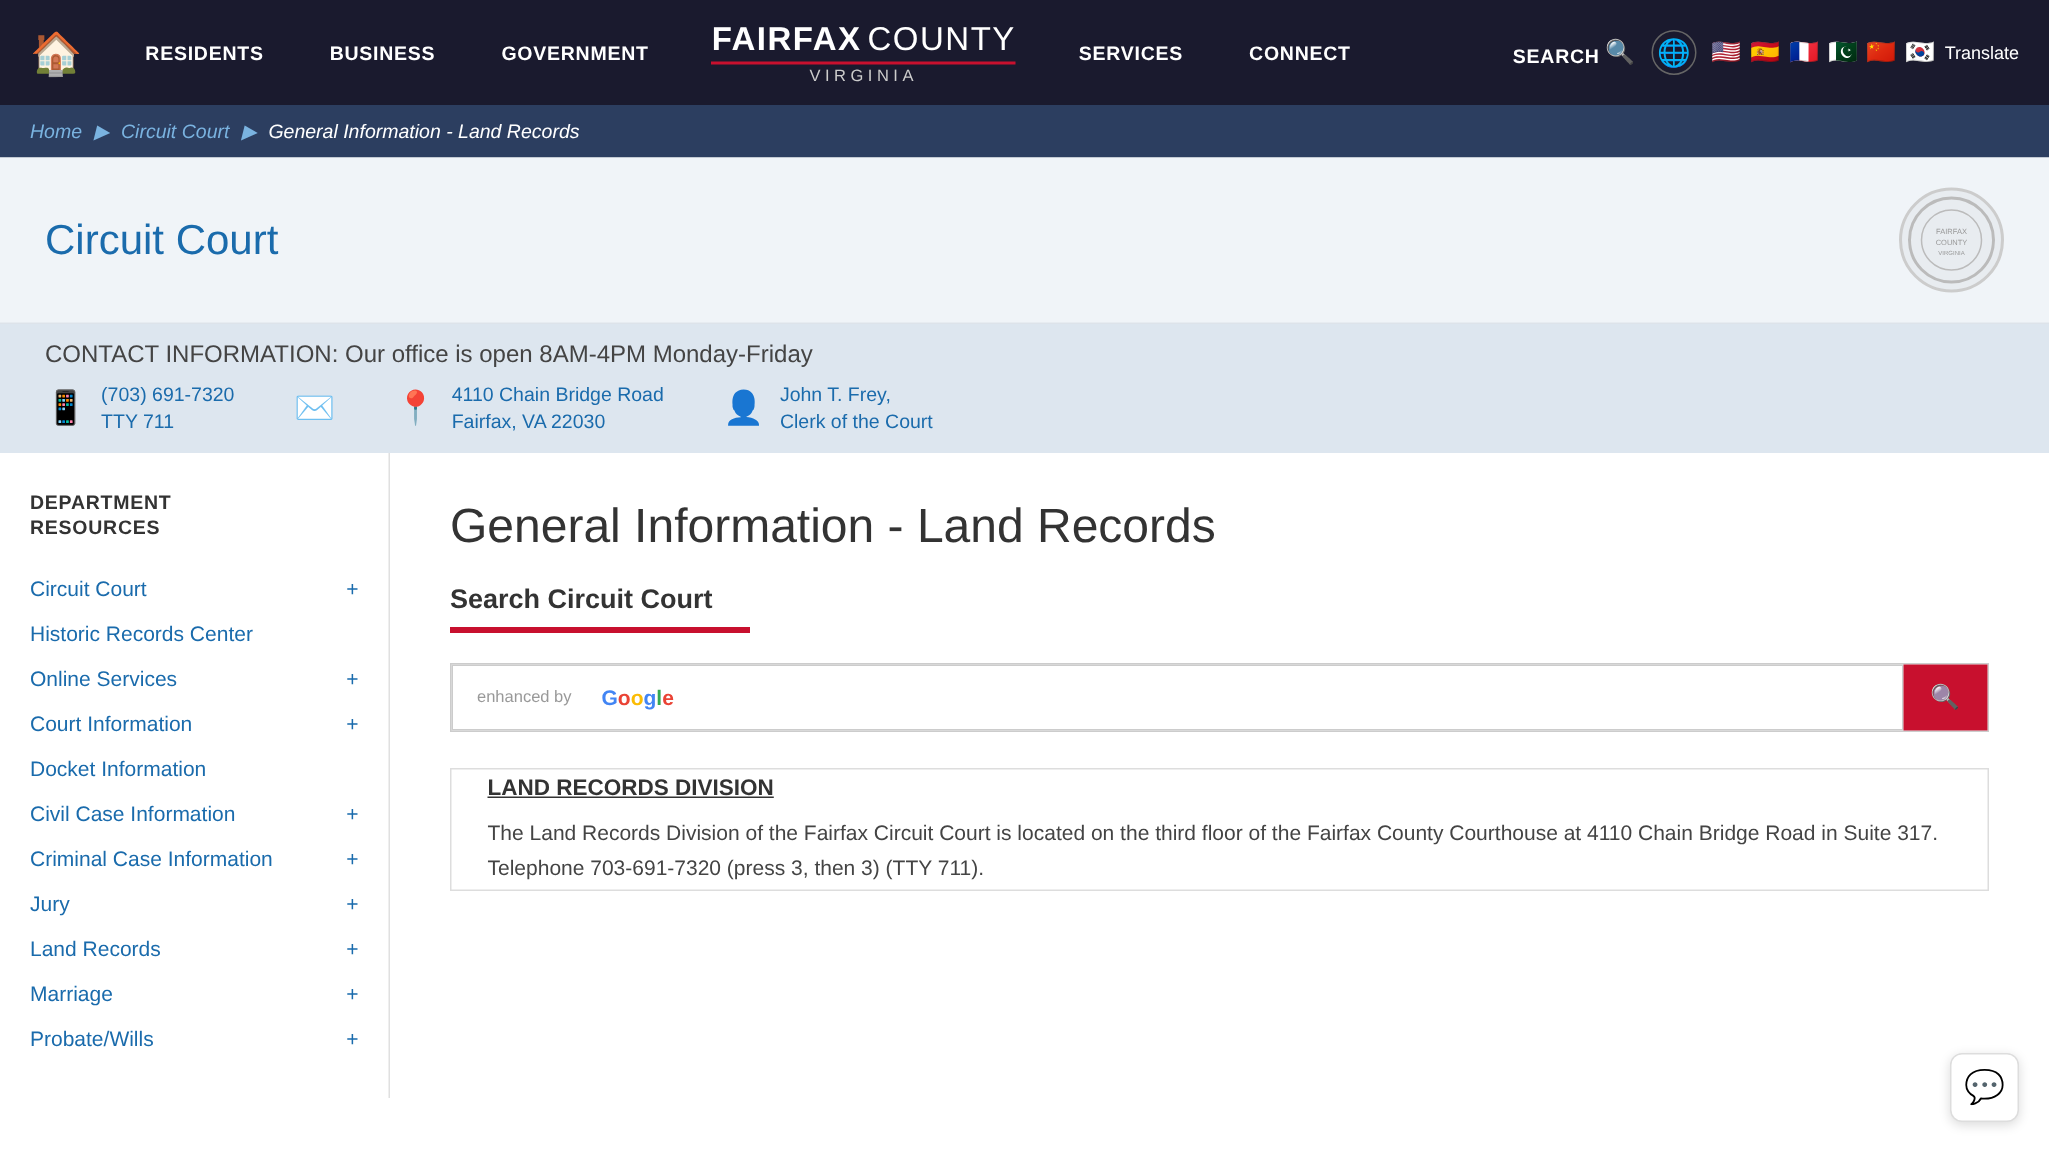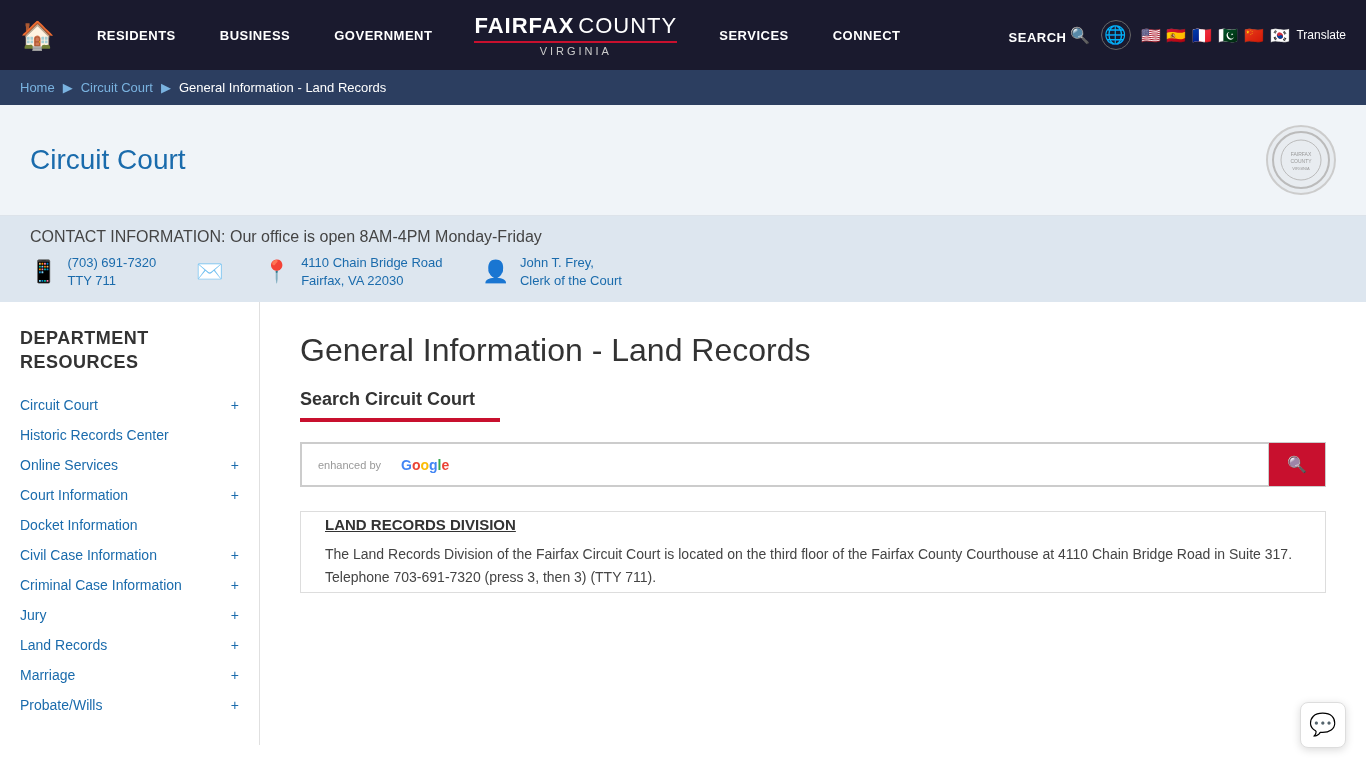--- a/index.html
+++ b/index.html
@@ -79,20 +79,21 @@
       cursor: pointer;
     }
 
     
     .breadcrumb-bar {
       background: #2c3e60;
       padding: 10px 20px;
       display: flex;
       align-items: center;
       gap: 8px;
+      font-style: italic;
     }
     .breadcrumb-bar a, .breadcrumb-bar span {
       color: #7ab3e0;
       font-size: 13px;
       text-decoration: none;
       cursor: pointer;
     }
     .breadcrumb-bar .current {
       color: #fff;
       cursor: default;
@@ -161,21 +162,21 @@
 
     
     .sidebar {
       width: 260px;
       min-width: 260px;
       padding: 25px 20px;
       border-right: 1px solid #e0e0e0;
       background: #fff;
     }
     .sidebar-title {
-      font-size: 18px;
+      font-size: 13px;
       font-weight: bold;
       color: #333;
       text-transform: uppercase;
       letter-spacing: 0.5px;
       margin-bottom: 16px;
       line-height: 1.3;
     }
     .sidebar-item {
       display: flex;
       align-items: center;

